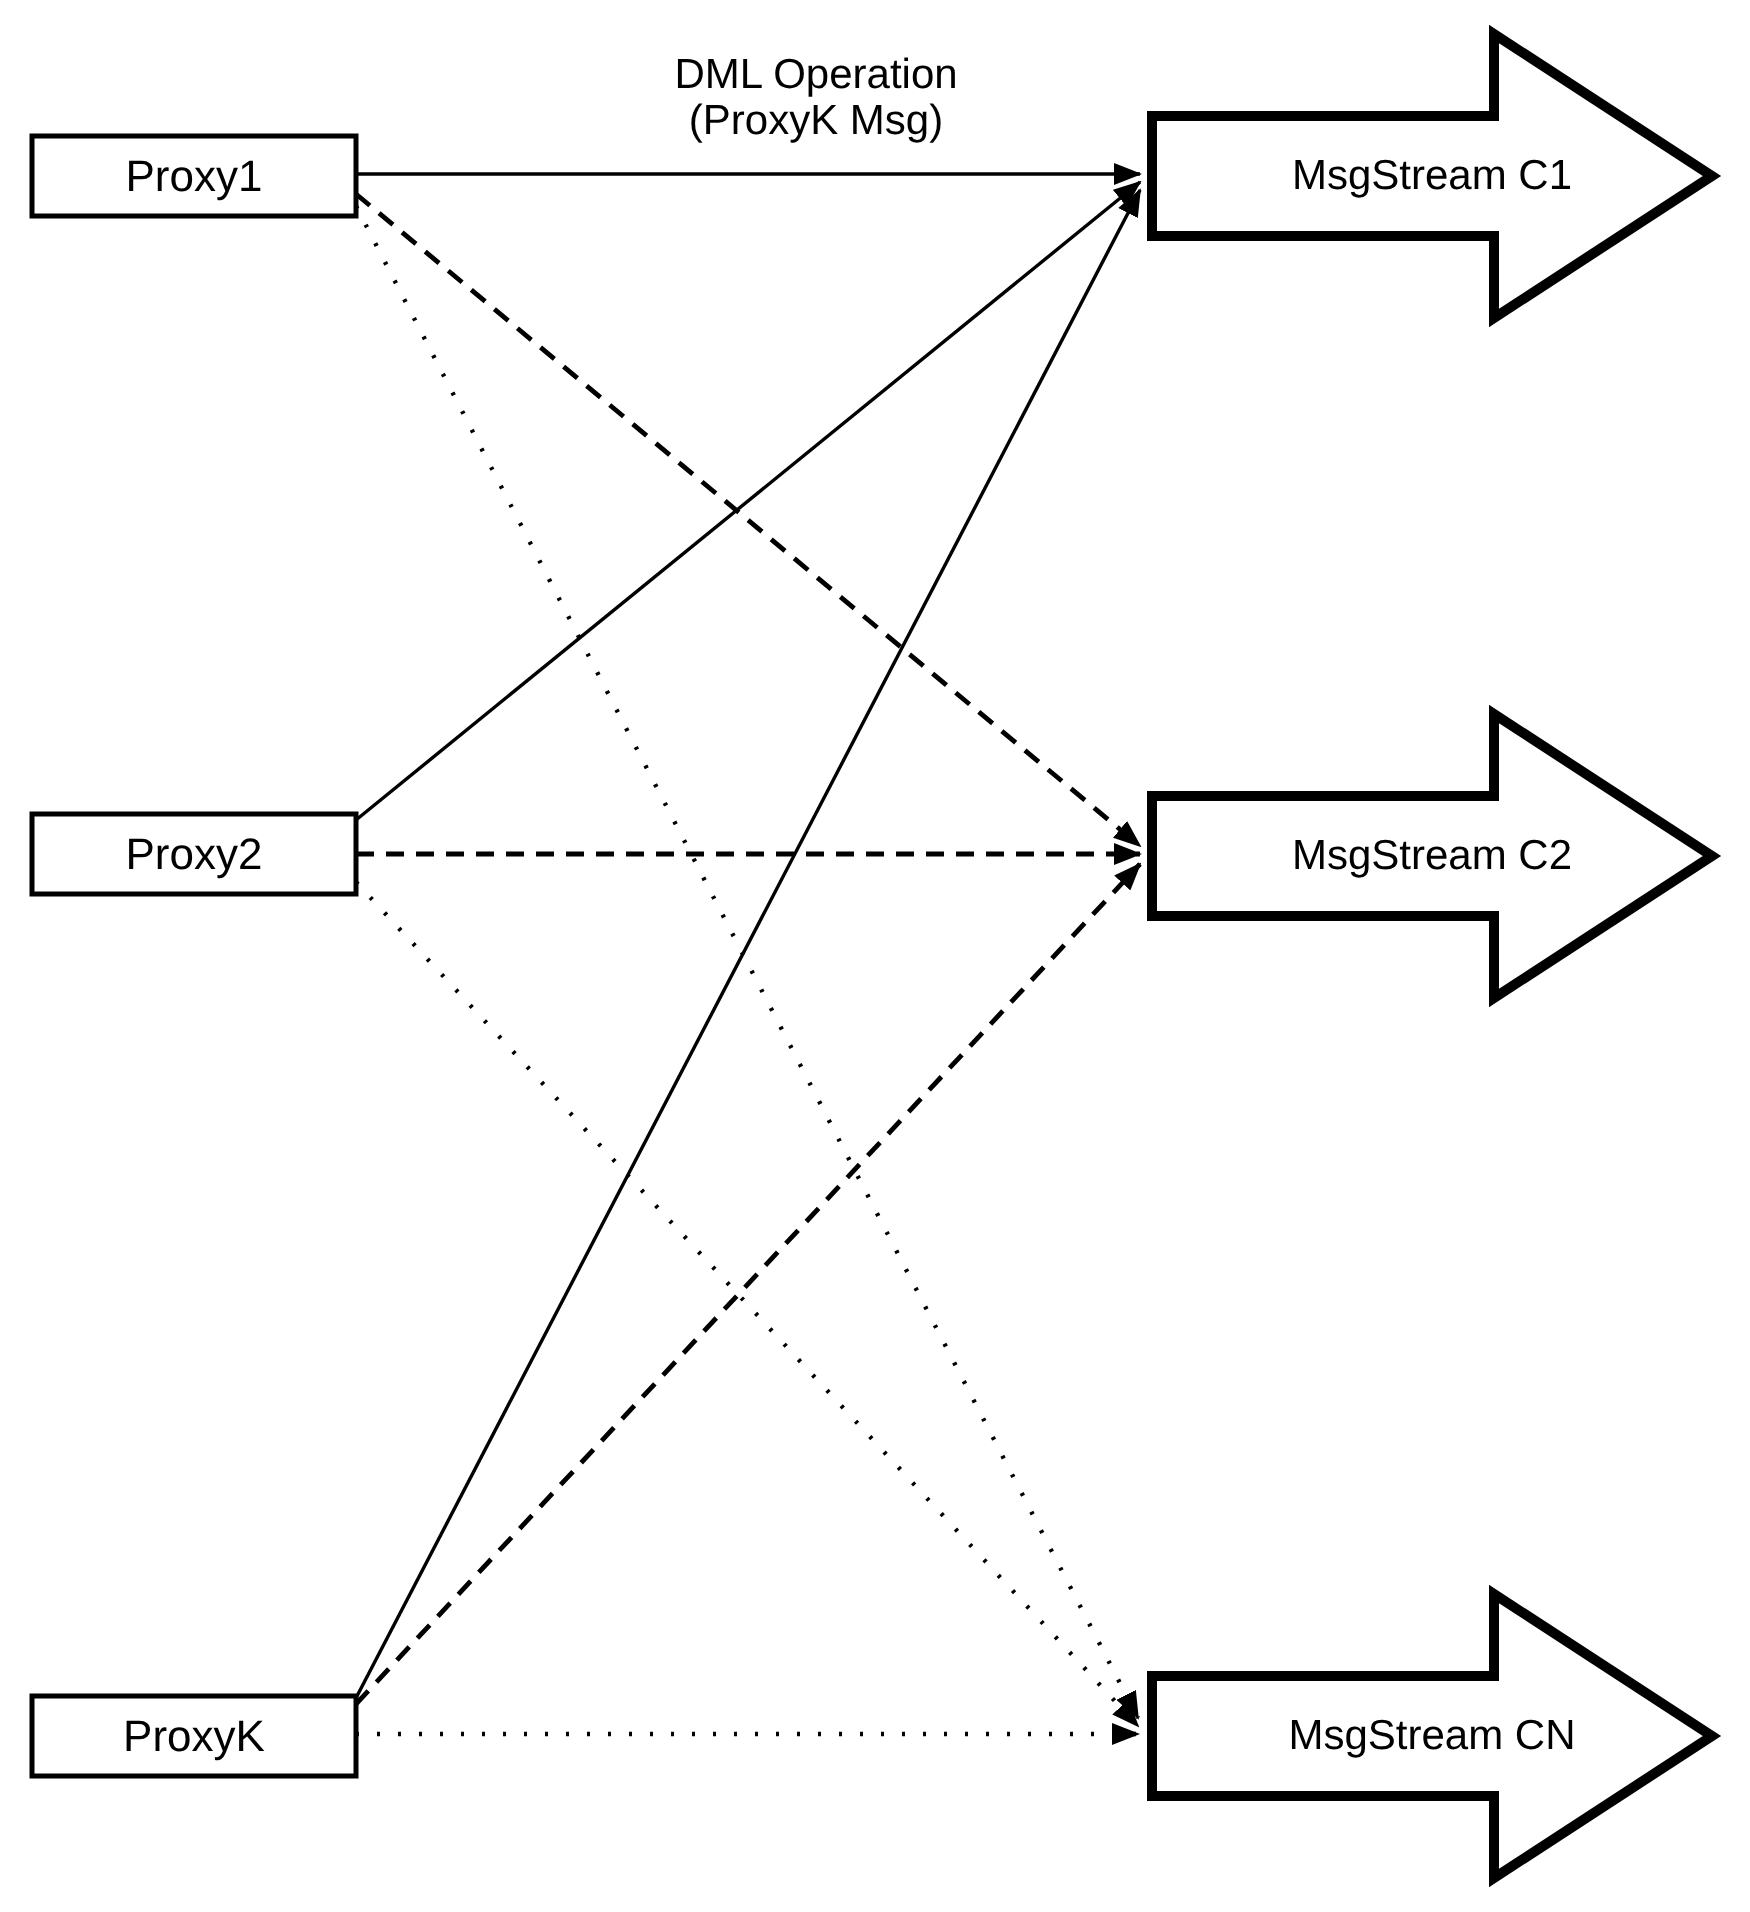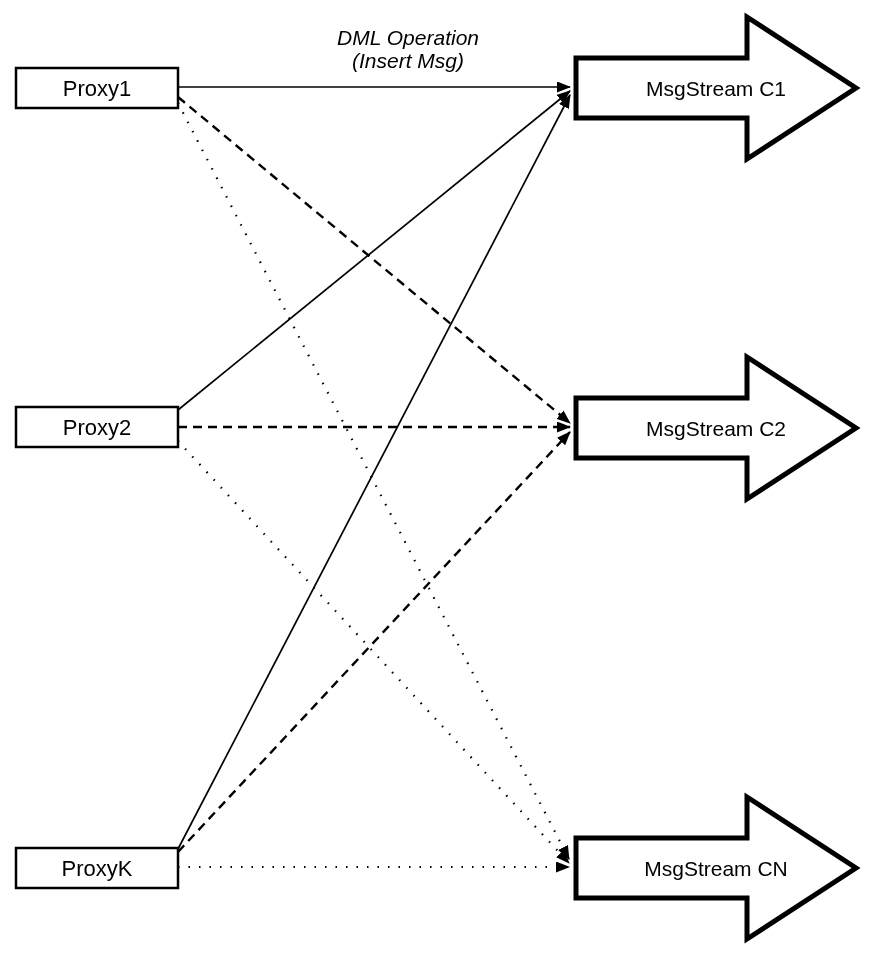--- a/index.html
+++ b/index.html
@@ -15,21 +15,20 @@
   .top-label {
     position: absolute;
     left: 258px;
     top: 26px;
     width: 300px;
     text-align: center;
     font-size: 21px;
     line-height: 23px;
     color: #000000;
     white-space: nowrap;
-    font-style: italic;
   }
 </style>
 </head>
 <body>
 
 <div class="stage">
   <svg id="canvas" class="canvas" width="875" height="956" viewBox="0 0 875 956">
       <defs>
         <marker id="ah" viewBox="0 0 14 11" refX="13" refY="5.5" markerWidth="14" markerHeight="11" orient="auto" markerUnits="userSpaceOnUse">
           <path d="M0,0 L14,5.5 L0,11 Z" fill="#000000"></path>
@@ -52,15 +51,15 @@
       <line x1="178" y1="867" x2="569" y2="867" stroke="#000000" stroke-width="2.2" marker-end="url(#ah)" stroke-dasharray="1.5 9"></line>
       <rect x="16" y="68" width="162" height="40" fill="#ffffff" stroke="#000000" stroke-width="2.5"></rect>
       <text x="97" y="88" text-anchor="middle" dominant-baseline="central" font-size="22" fill="#000000" font-family="&quot;Liberation Sans&quot;, sans-serif">Proxy1</text>
       <rect x="16" y="407" width="162" height="40" fill="#ffffff" stroke="#000000" stroke-width="2.5"></rect>
       <text x="97" y="427" text-anchor="middle" dominant-baseline="central" font-size="22" fill="#000000" font-family="&quot;Liberation Sans&quot;, sans-serif">Proxy2</text>
       <rect x="16" y="848" width="162" height="40" fill="#ffffff" stroke="#000000" stroke-width="2.5"></rect>
       <text x="97" y="868" text-anchor="middle" dominant-baseline="central" font-size="22" fill="#000000" font-family="&quot;Liberation Sans&quot;, sans-serif">ProxyK</text>
     </svg>
   <div class="top-label">
     <div>DML Operation</div>
-    <div>(Insert Msg)</div>
+    <div>(ProxyK Msg)</div>
   </div>
 </div>
 
 </body></html>

